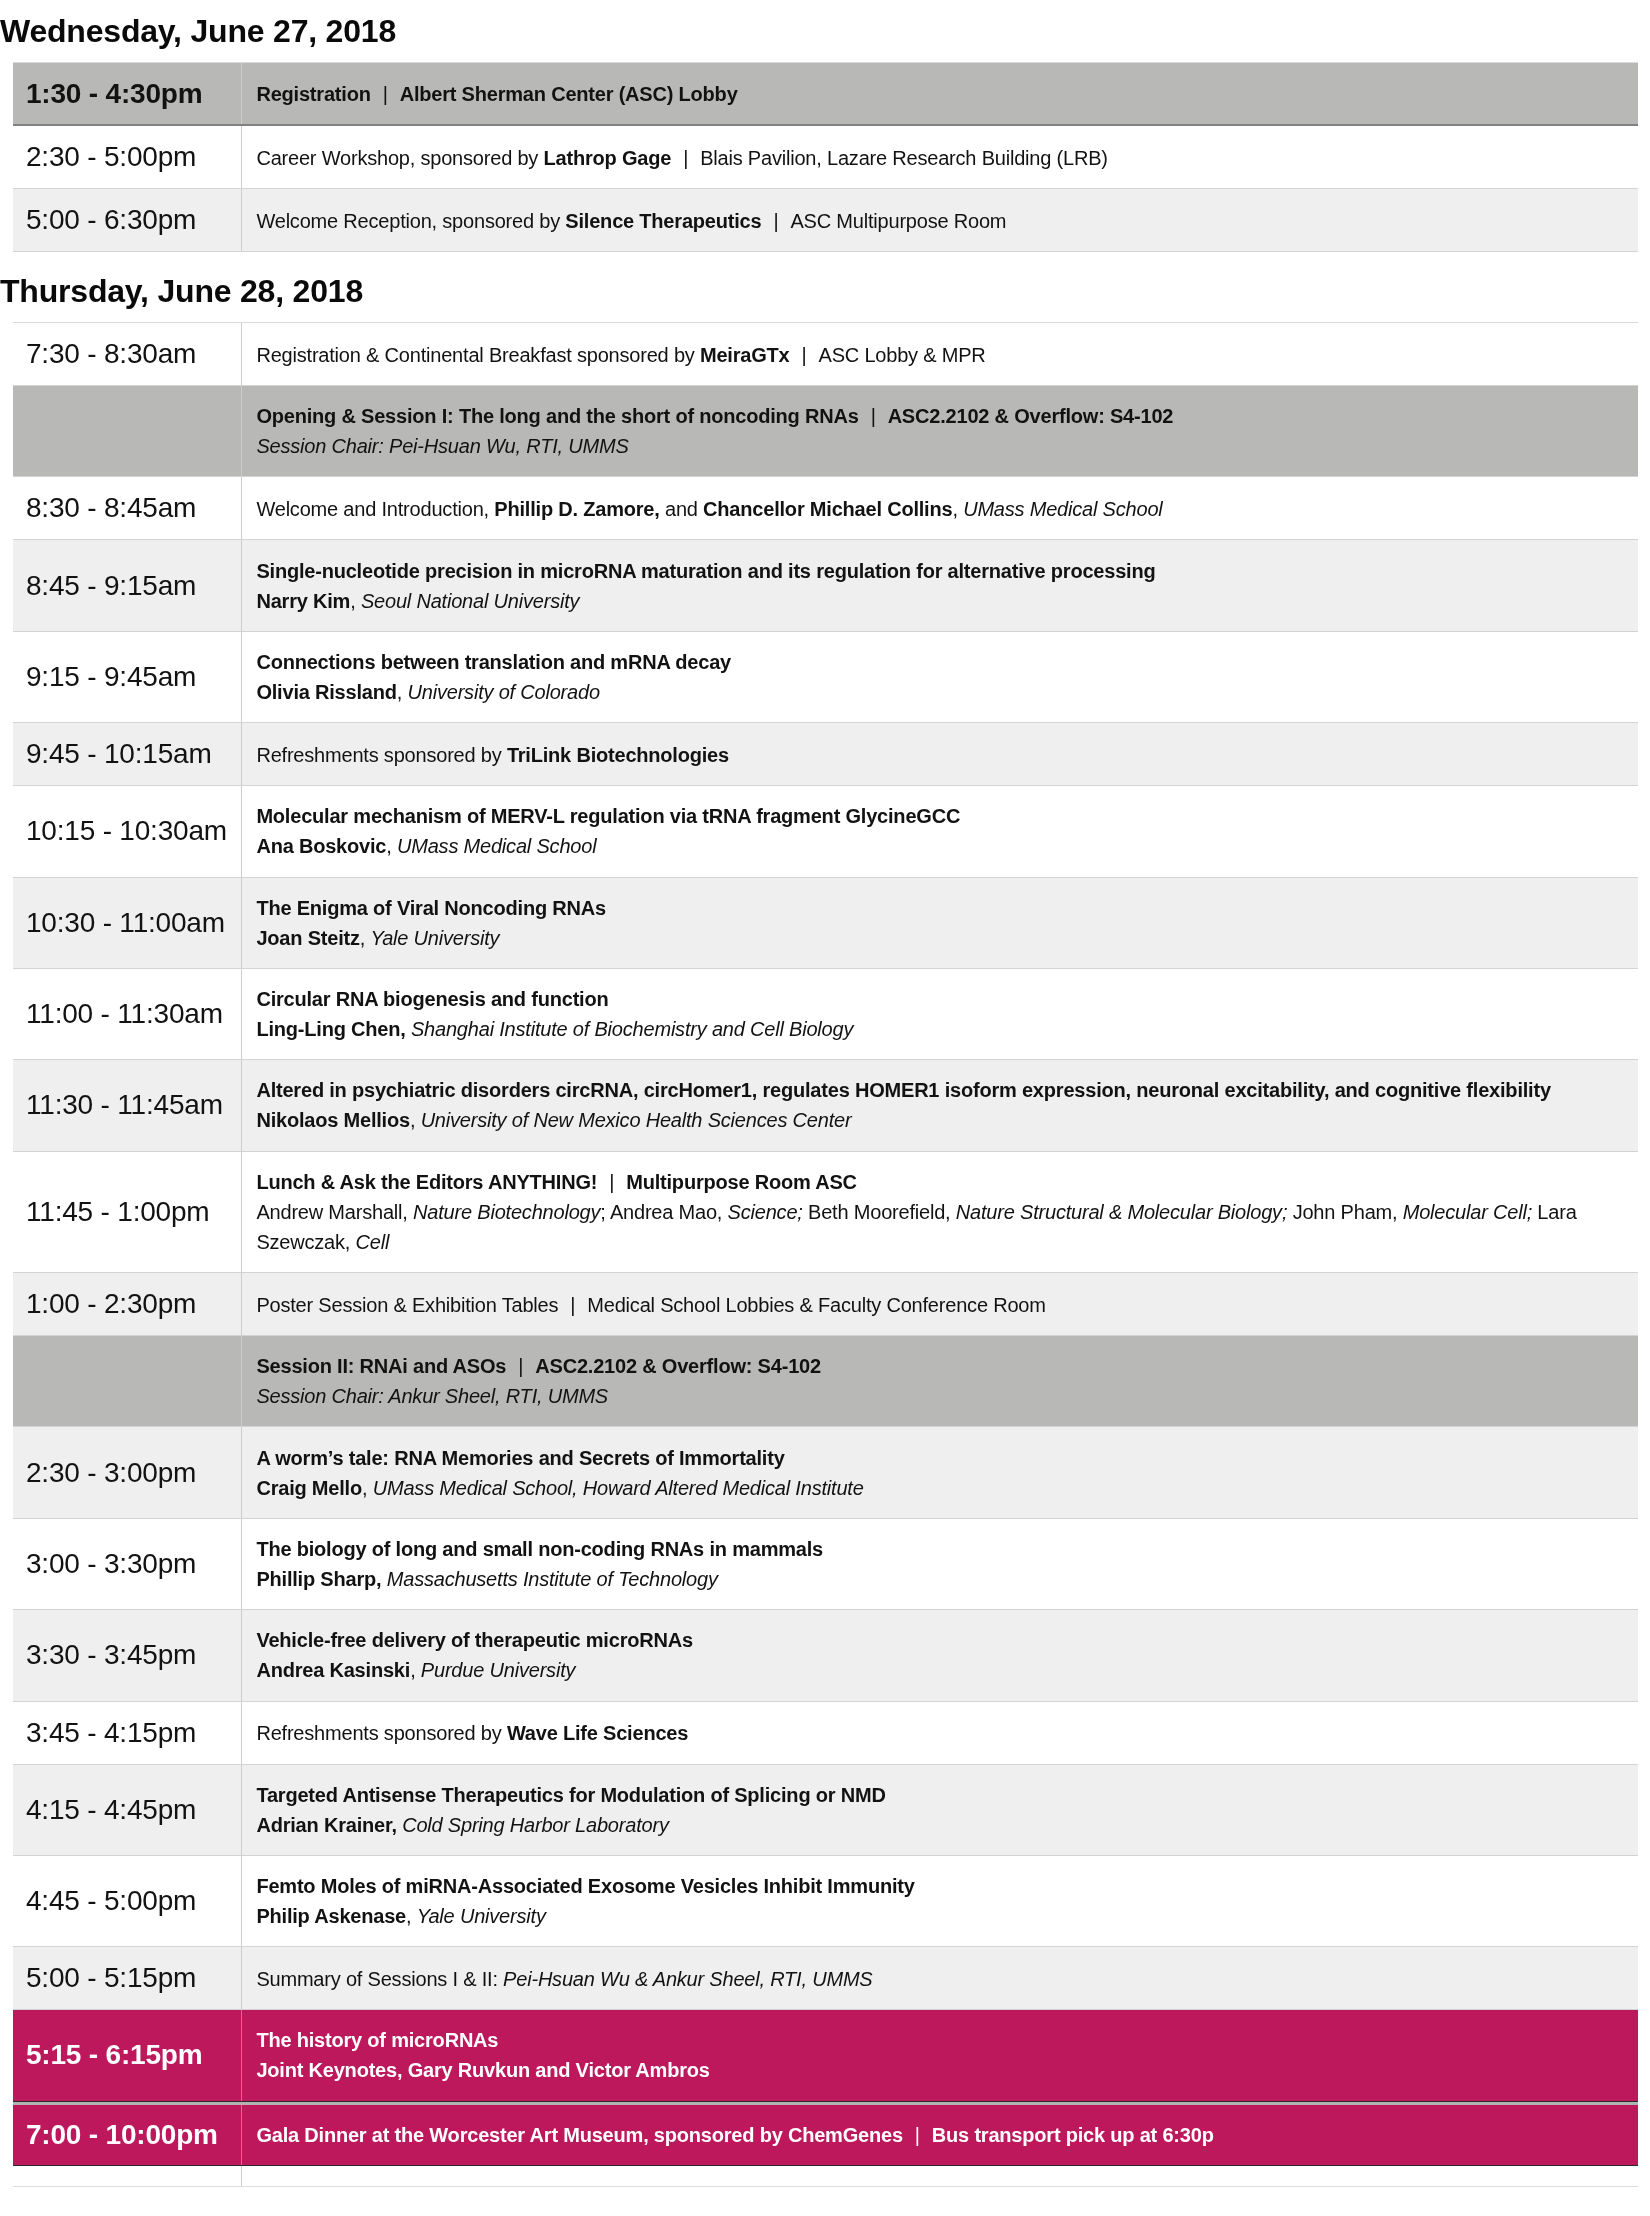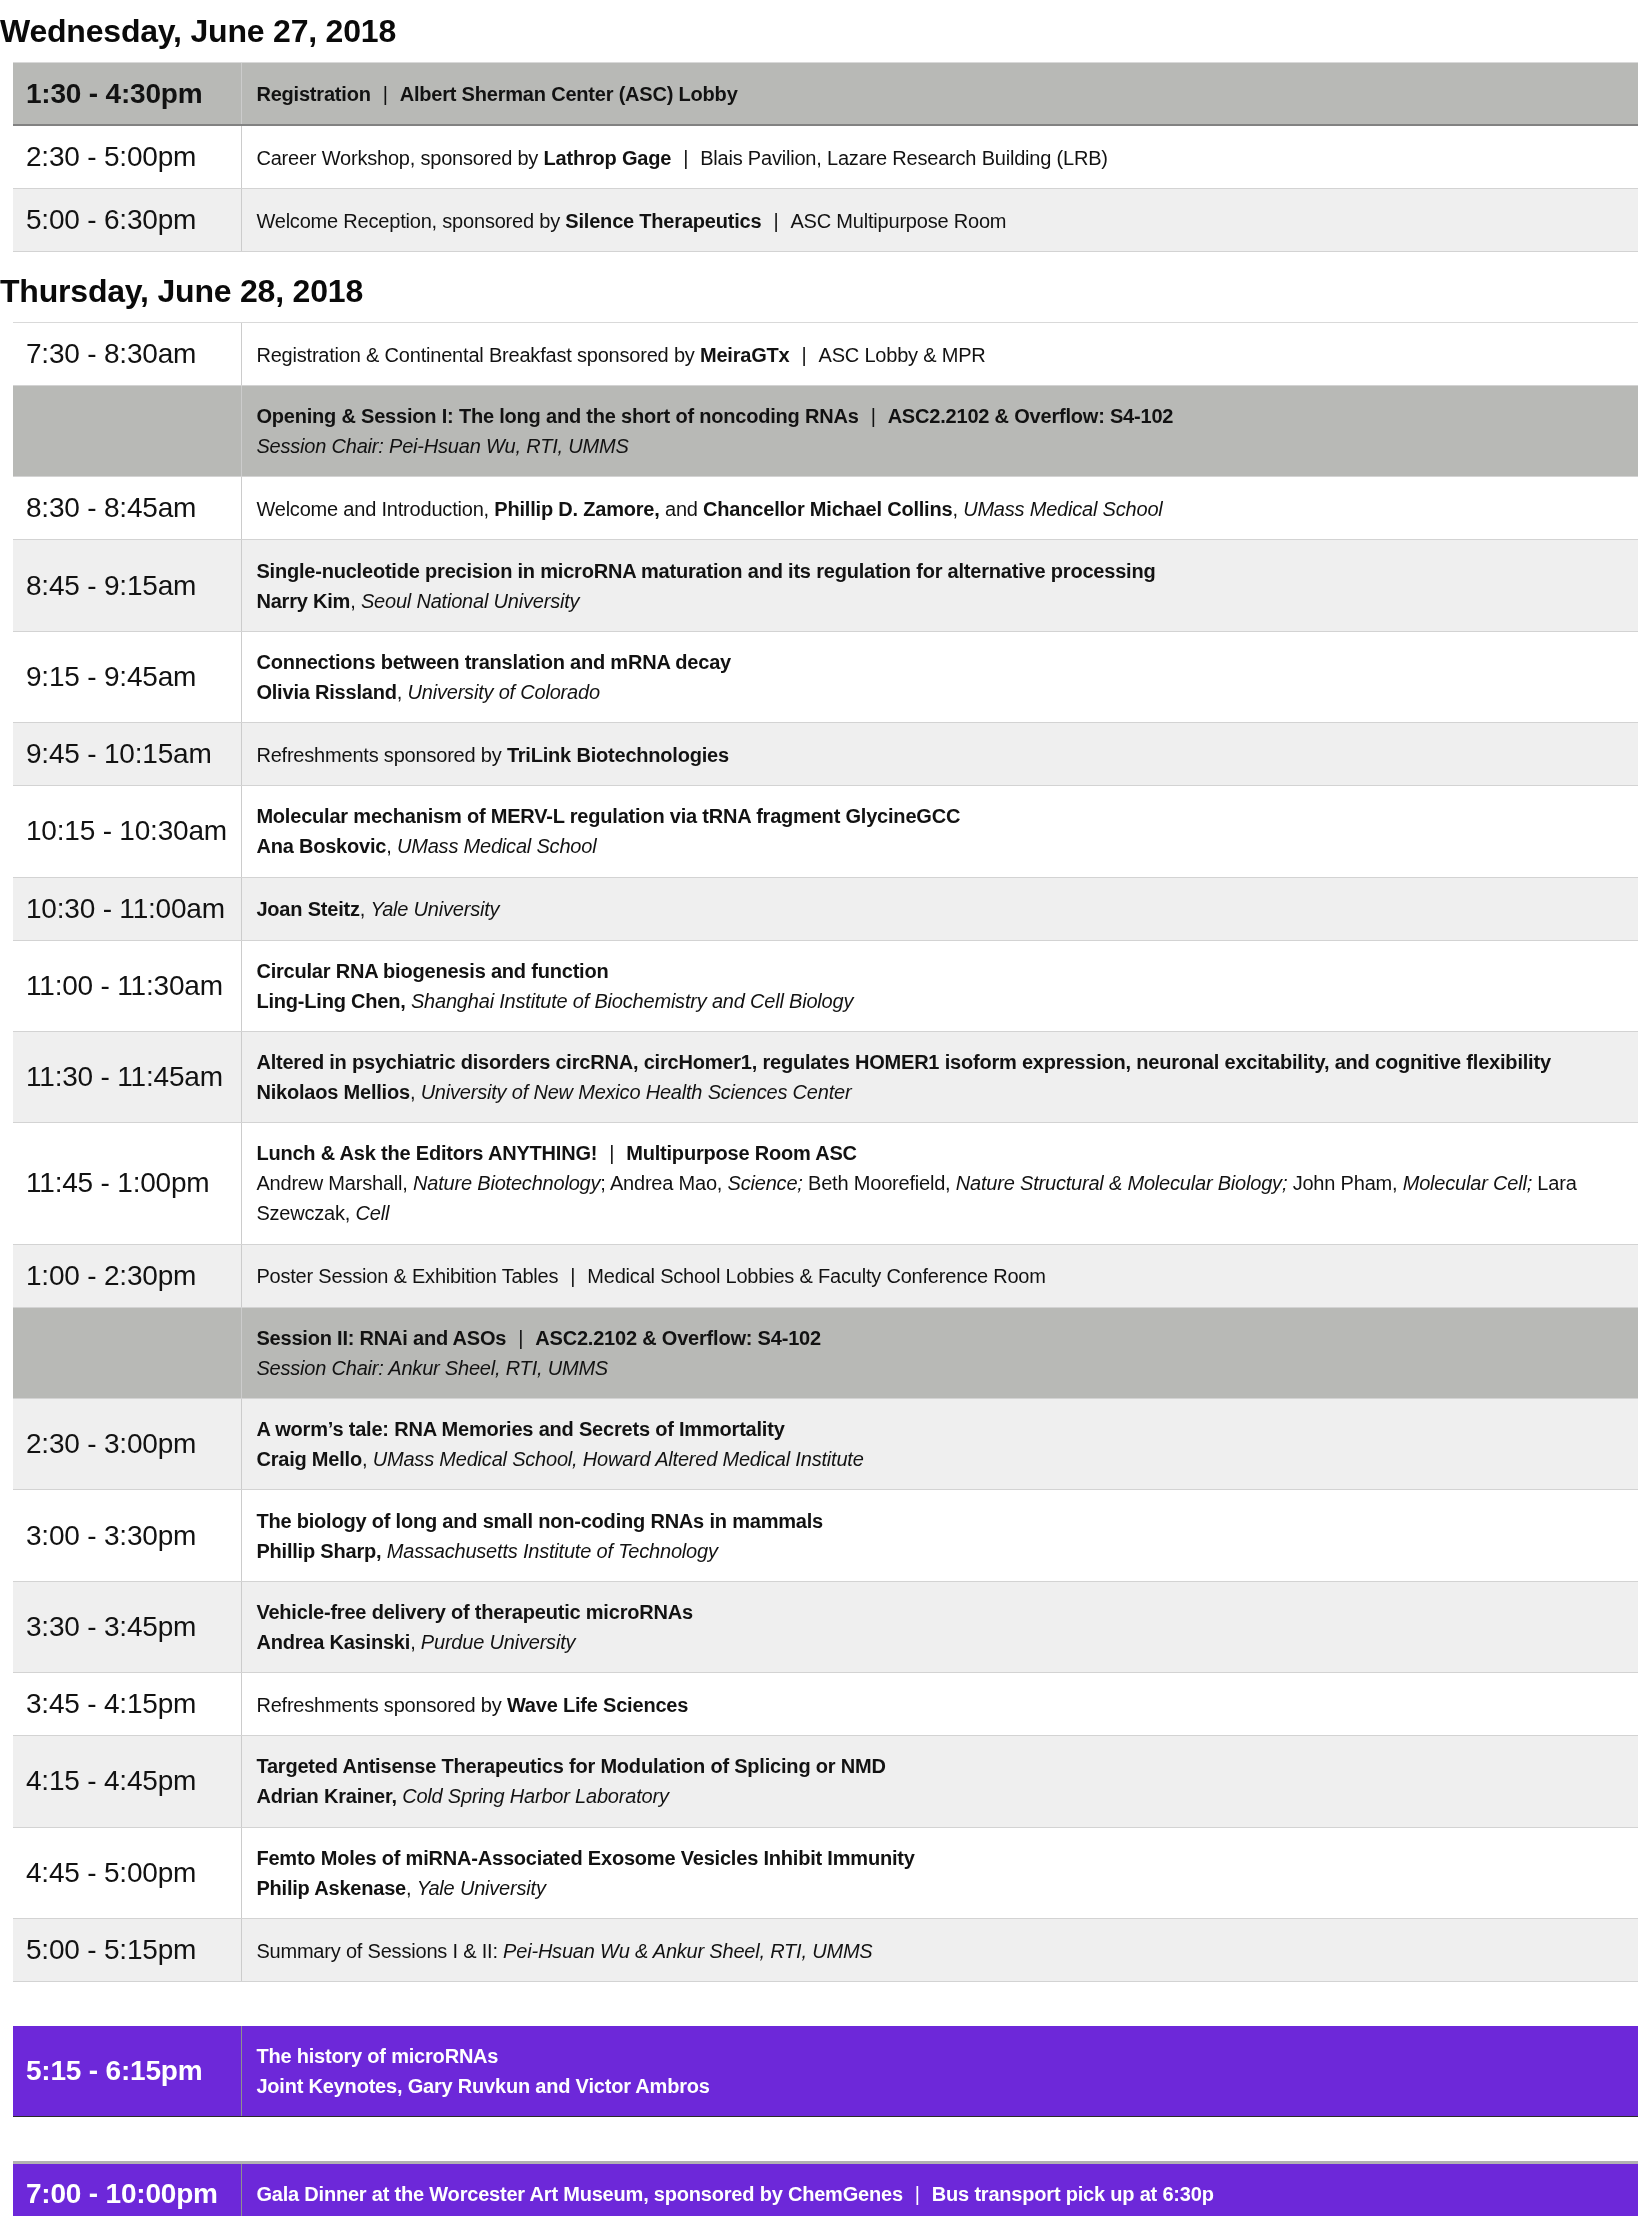--- a/index.html
+++ b/index.html
@@ -52,21 +52,21 @@
     font-size:20px;
     line-height:30px;
   }
   .para{margin:0;white-space:pre-wrap;}
   .b{font-weight:700;}
   .i{font-style:italic;}
   .pipe{font-weight:400;margin:0 12px;}
   .bg-white{background:#ffffff;}
   .bg-light{background:#efefef;}
   .bg-gray{background:#b8b9b6;}
-  .bg-black{background:#6d28d9;color:#ffffff;margin-top:44px;}
+  .bg-black{background:#be185d;color:#ffffff;}
   .row-header{border-bottom:2.4px solid #828282;}
   .row-header .time-cell{font-weight:700;}
   .bg-black .time-cell{font-weight:700;border-right-color:#8f8f8f;}
   .bg-black{border-bottom:0.8px solid #2a2a2a;}
   .row-sep{border-top:3.2px solid #b2b2b2;}
   .row-stub{min-height:21px;border-bottom:0.8px solid #dcdcdc;}
   .row-stub .event-cell,.row-stub .time-cell{padding-top:0;padding-bottom:0;}
 </style>
 </head>
 <body>
@@ -140,20 +140,21 @@
         <div class="row bg-white">
           <div class="time-cell">10:15 - 10:30am</div>
           <div class="event-cell">
             <p class="para"><span class="b">Molecular mechanism of MERV-L regulation via tRNA fragment GlycineGCC</span></p>
             <p class="para"><span class="b">Ana Boskovic</span><span>, </span><span class="i">UMass Medical School</span></p>
           </div>
         </div>
         <div class="row bg-light">
           <div class="time-cell">10:30 - 11:00am</div>
           <div class="event-cell">
+            <p class="para"><span class="b">The Enigma of Viral Noncoding RNAs</span></p>
             <p class="para"><span class="b">Joan Steitz</span><span>, </span><span class="i">Yale University</span></p>
           </div>
         </div>
         <div class="row bg-white">
           <div class="time-cell">11:00 - 11:30am</div>
           <div class="event-cell">
             <p class="para"><span class="b">Circular RNA biogenesis and function</span></p>
             <p class="para"><span class="b">Ling-Ling Chen,</span><span> </span><span class="i">Shanghai Institute of Biochemistry and Cell Biology</span></p>
           </div>
         </div>

